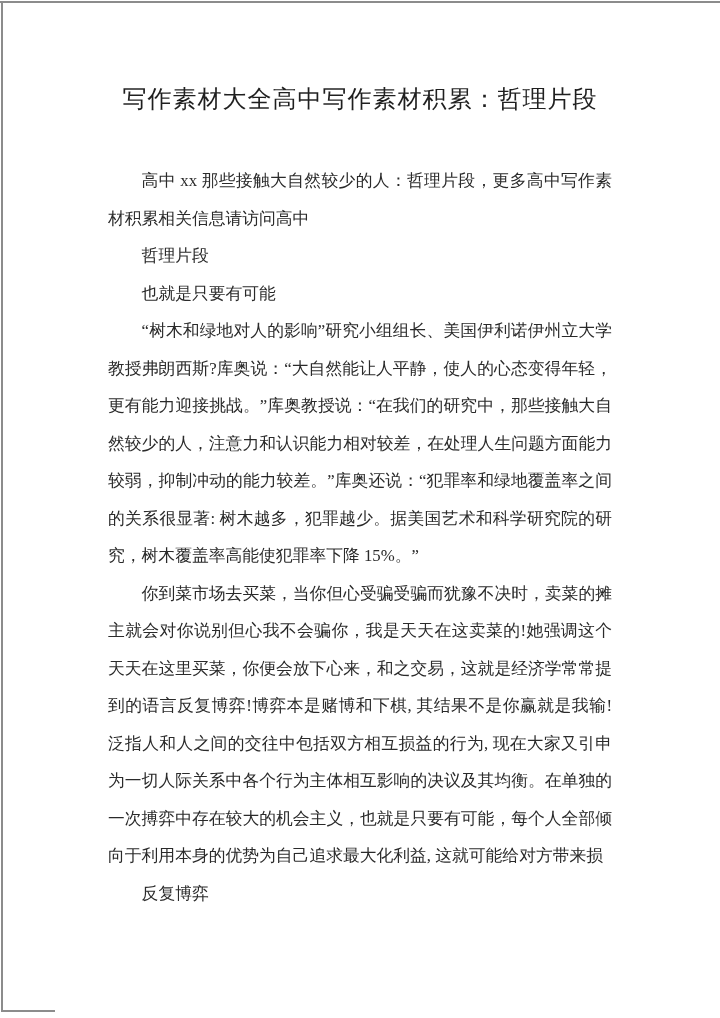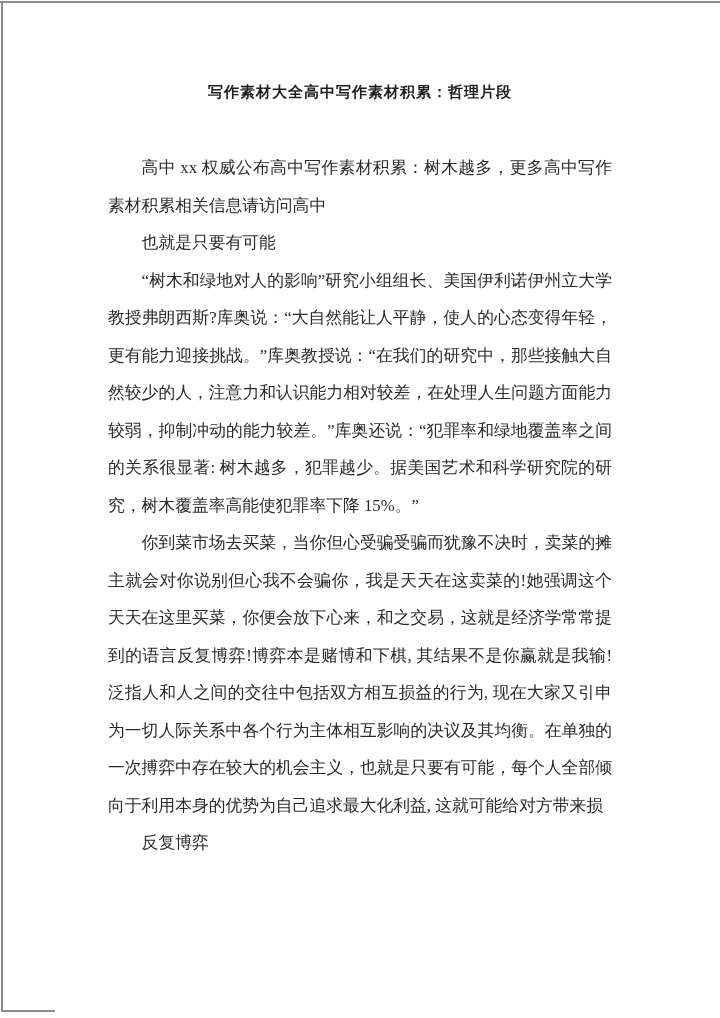--- a/index.html
+++ b/index.html
@@ -22,22 +22,22 @@
     position: absolute; top: 1px; left: 1px; width: 2px; height: 1011px;
     background: #8c8c8c;
   }
   .border-bottom-segment {
     position: absolute; top: 1010px; left: 1px; width: 54px; height: 2px;
     background: #8c8c8c;
   }
   .doc-title {
     margin-top: 83px;
     text-align: center;
-    font-size: 15px;
-    font-weight: bold;
+    font-size: 24px;
+    font-weight: normal;
     letter-spacing: 1px;
     color: #1f1f1f;
   }
   .doc-body {
     margin: 47px 0 0 108px;
     width: 504px;
     font-size: 16.8px;
     line-height: 37.5px;
     text-align: justify;
     text-justify: inter-ideograph;
@@ -52,19 +52,20 @@
 <body>
 
 <div class="page">
   <div class="border-top"></div>
   <div class="border-left"></div>
   <div class="border-bottom-segment"></div>
 
   <h1 class="doc-title">写作素材大全高中写作素材积累：哲理片段</h1>
 
   <div class="doc-body">
-    <p>高中 xx 权威公布高中写作素材积累：树木越多，更多高中写作素材积累相关信息请访问高中</p>
+    <p>高中 xx 那些接触大自然较少的人：哲理片段，更多高中写作素材积累相关信息请访问高中</p>
+    <p>哲理片段</p>
     <p>也就是只要有可能</p>
     <p>“树木和绿地对人的影响”研究小组组长、美国伊利诺伊州立大学教授弗朗西斯?库奥说：“大自然能让人平静，使人的心态变得年轻，更有能力迎接挑战。”库奥教授说：“在我们的研究中，那些接触大自然较少的人，注意力和认识能力相对较差，在处理人生问题方面能力较弱，抑制冲动的能力较差。”库奥还说：“犯罪率和绿地覆盖率之间的关系很显著: 树木越多，犯罪越少。据美国艺术和科学研究院的研究，树木覆盖率高能使犯罪率下降 15%。”</p>
     <p>你到菜市场去买菜，当你但心受骗受骗而犹豫不决时，卖菜的摊主就会对你说别但心我不会骗你，我是天天在这卖菜的!她强调这个天天在这里买菜，你便会放下心来，和之交易，这就是经济学常常提到的语言反复博弈!博弈本是赌博和下棋, 其结果不是你赢就是我输!泛指人和人之间的交往中包括双方相互损益的行为, 现在大家又引申为一切人际关系中各个行为主体相互影响的决议及其均衡。在单独的一次搏弈中存在较大的机会主义，也就是只要有可能，每个人全部倾向于利用本身的优势为自己追求最大化利益, 这就可能给对方带来损</p>
     <p>反复博弈</p>
   </div>
 </div>
 
 </body></html>

